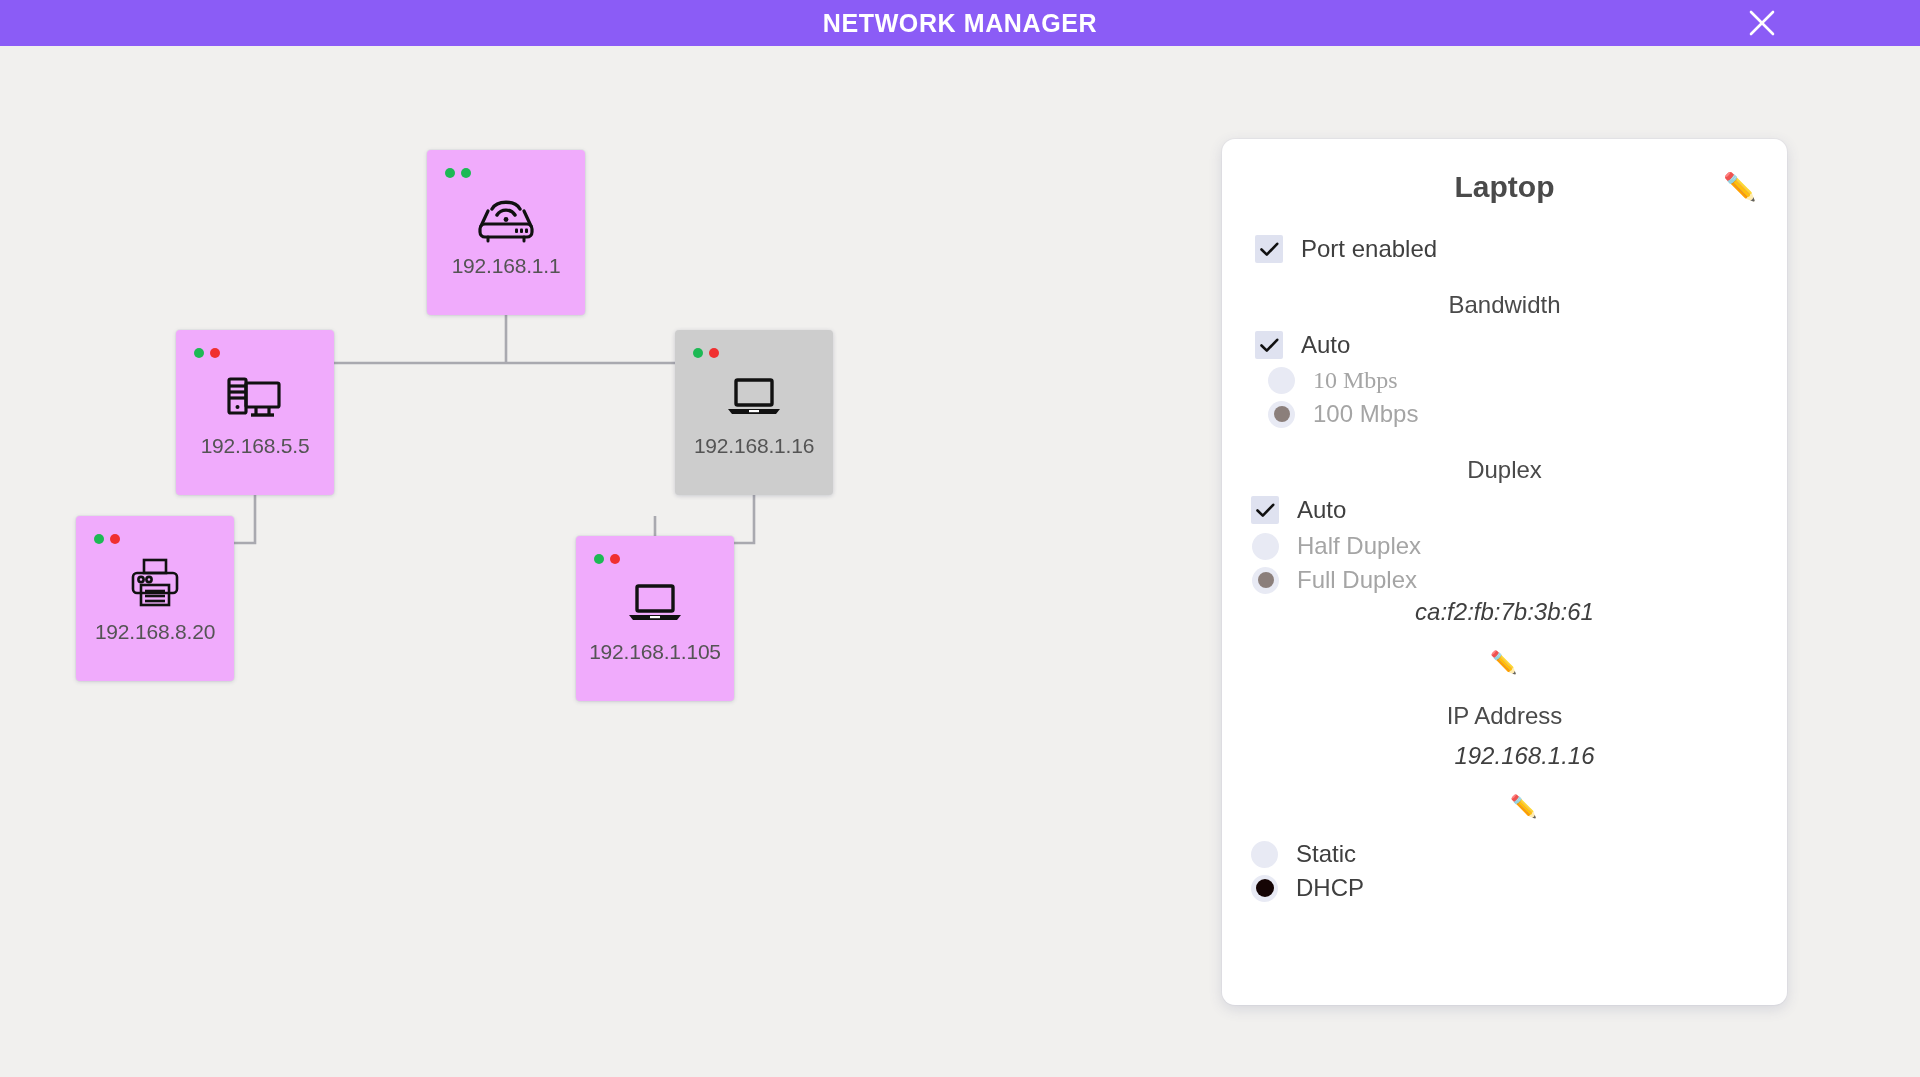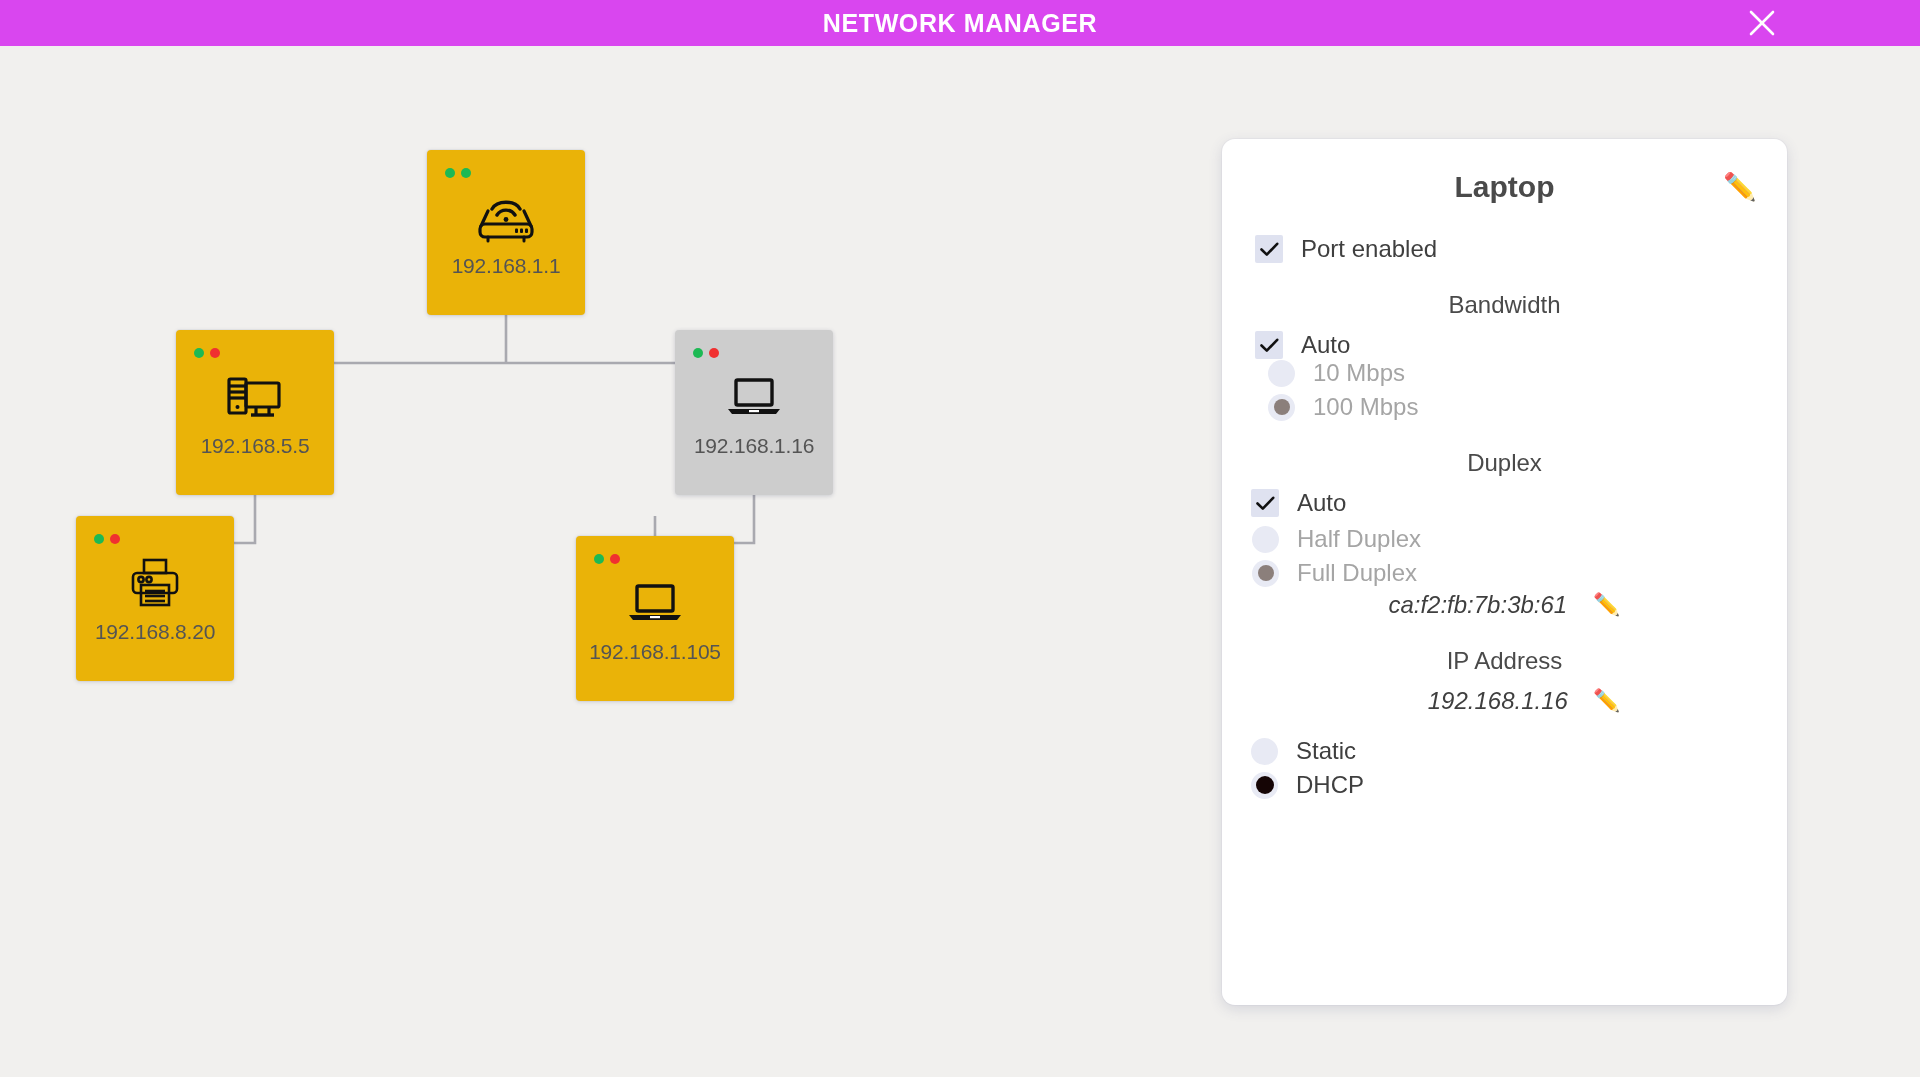--- a/index.html
+++ b/index.html
@@ -7,21 +7,21 @@
     width: 1920px; height: 1077px;
     background: #f1f0ee;
     font-family: "Liberation Sans", sans-serif;
     overflow: hidden;
   }
 
   
   #titlebar {
     position: absolute; left: 0; top: 0;
     width: 1920px; height: 46px;
-    background: #d946ef;
+    background: #8b5cf6;
     display: flex; align-items: center; justify-content: center;
   }
   #title-text {
     color: #ffffff;
     font-size: 25px;
     font-weight: 700;
     letter-spacing: 0.6px;
   }
   #close-btn {
     position: absolute; right: 138px; top: 50%;
@@ -39,21 +39,21 @@
     background: #f1f0ee;
   }
 
   
   #connectors { position: absolute; left: 0; top: 0; width: 1100px; height: 760px; }
 
   
   .node {
     position: absolute;
     width: 158px; height: 165px;
-    background: #eab308;
+    background: #f0abfc;
     border-radius: 4px;
     box-shadow: 0 1px 4px rgba(60,64,100,0.18), 0 0 0 1px rgba(120,125,160,0.06);
     display: flex; flex-direction: column; align-items: center;
     cursor: pointer;
   }
   .node.selected {
     background: #cdcdcd;
     box-shadow: 0 1px 4px rgba(60,64,100,0.22);
   }
   .node .dots {
@@ -129,21 +129,21 @@
   }
   .radio .inner { width: 16px; height: 16px; border-radius: 50%; background: transparent; }
   .radio.checked .inner { background: #8b7f7b; }
   .radio.checked-dark .inner { background: #150505; width: 18px; height: 18px; }
   .radio-label { font-size: 24px; color: #3f3f3f; }
   .radio-label.disabled { color: #a5a5a5; }
   .radio-row.indent { margin-left: 26px; }
 
   .value-row {
     display: flex; align-items: center; justify-content: center;
-    gap: 26px; margin-top: 4px;
+    gap: 26px; margin-top: 4px; flex-direction: column;
   }
   .value-text {
     font-size: 24px; font-style: italic; color: #3f3f3f;
   }
   .value-row .pencil-icon { font-size: 22px; }
 </style>
 </head>
 <body>
 
 <div id="titlebar">
@@ -298,21 +298,21 @@
 
     <div class="check-row">
       <span class="checkbox">
         <svg width="19" height="15" viewBox="0 0 19 15">
           <polyline points="1.5,7.5 6.8,12.6 17.2,1.8" fill="none" stroke="#111" stroke-width="2.6" stroke-linecap="round" stroke-linejoin="round"></polyline>
         </svg>
       </span>
       <span class="check-label">Auto</span>
     </div>
 
-    <div class="radio-row indent" style="">
+    <div class="radio-row indent" style="margin-top:8px;font-family:Liberation Serif, serif;">
       <span class="radio">
           <span class="inner"></span>
         </span>
       <span class="radio-label disabled">10 Mbps</span>
     </div>
     <div class="radio-row indent">
       <span class="radio checked">
           <span class="inner"></span>
         </span>
       <span class="radio-label disabled">100 Mbps</span>

